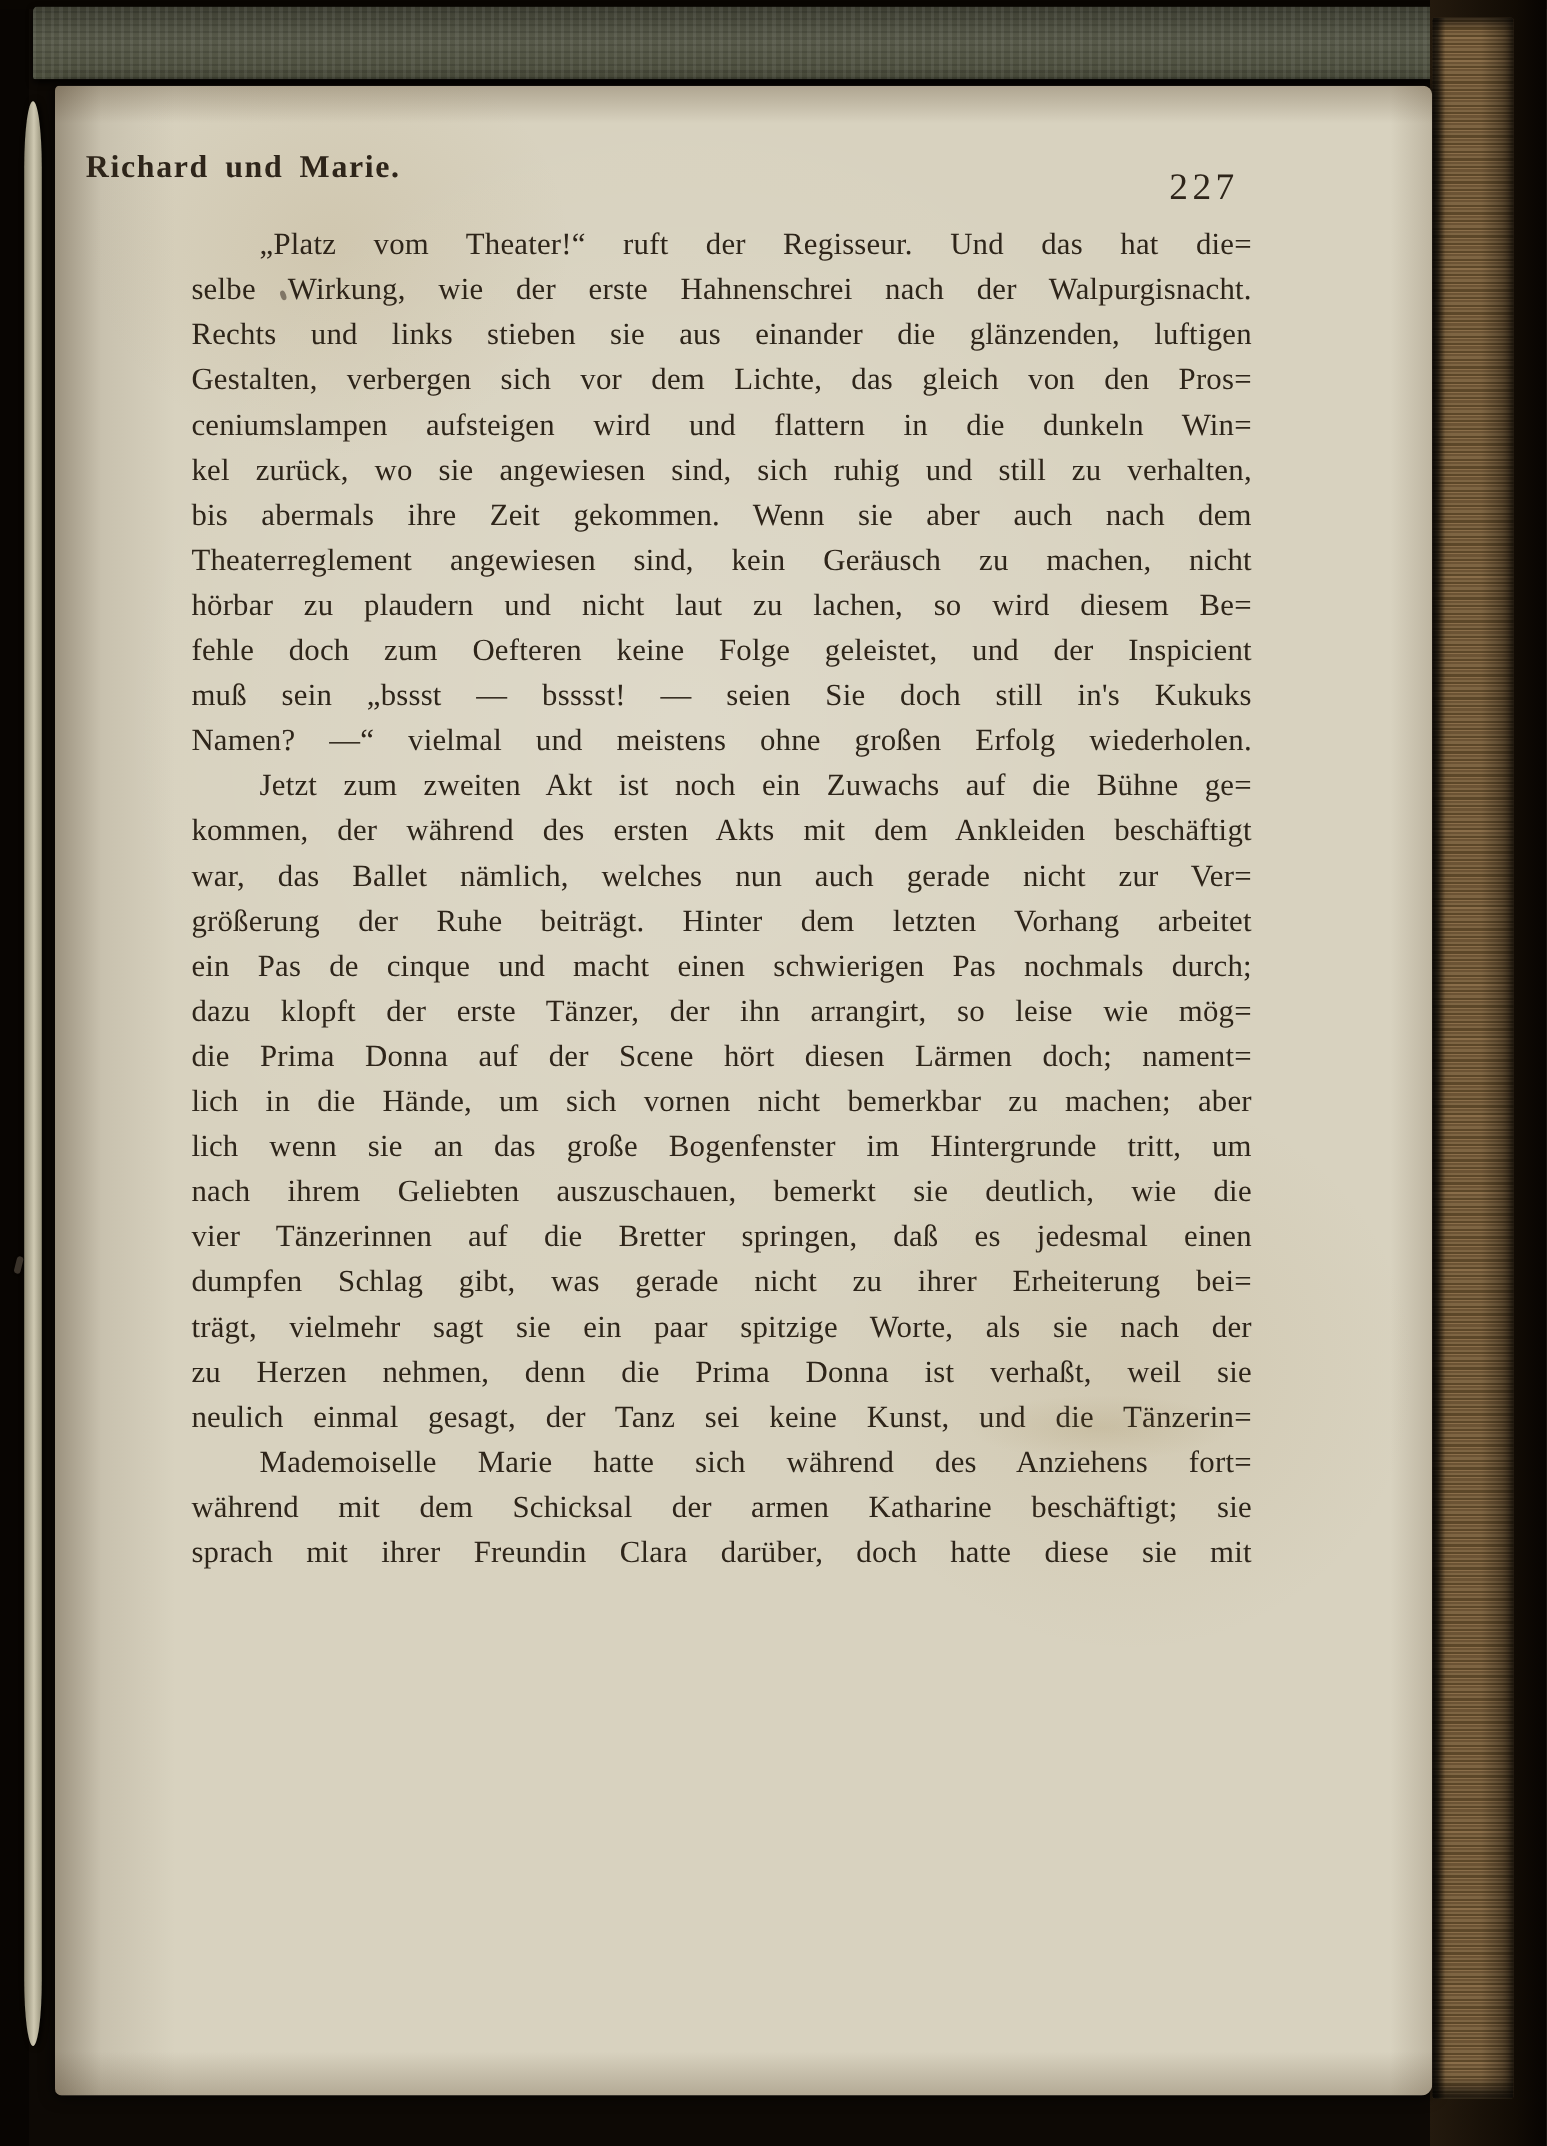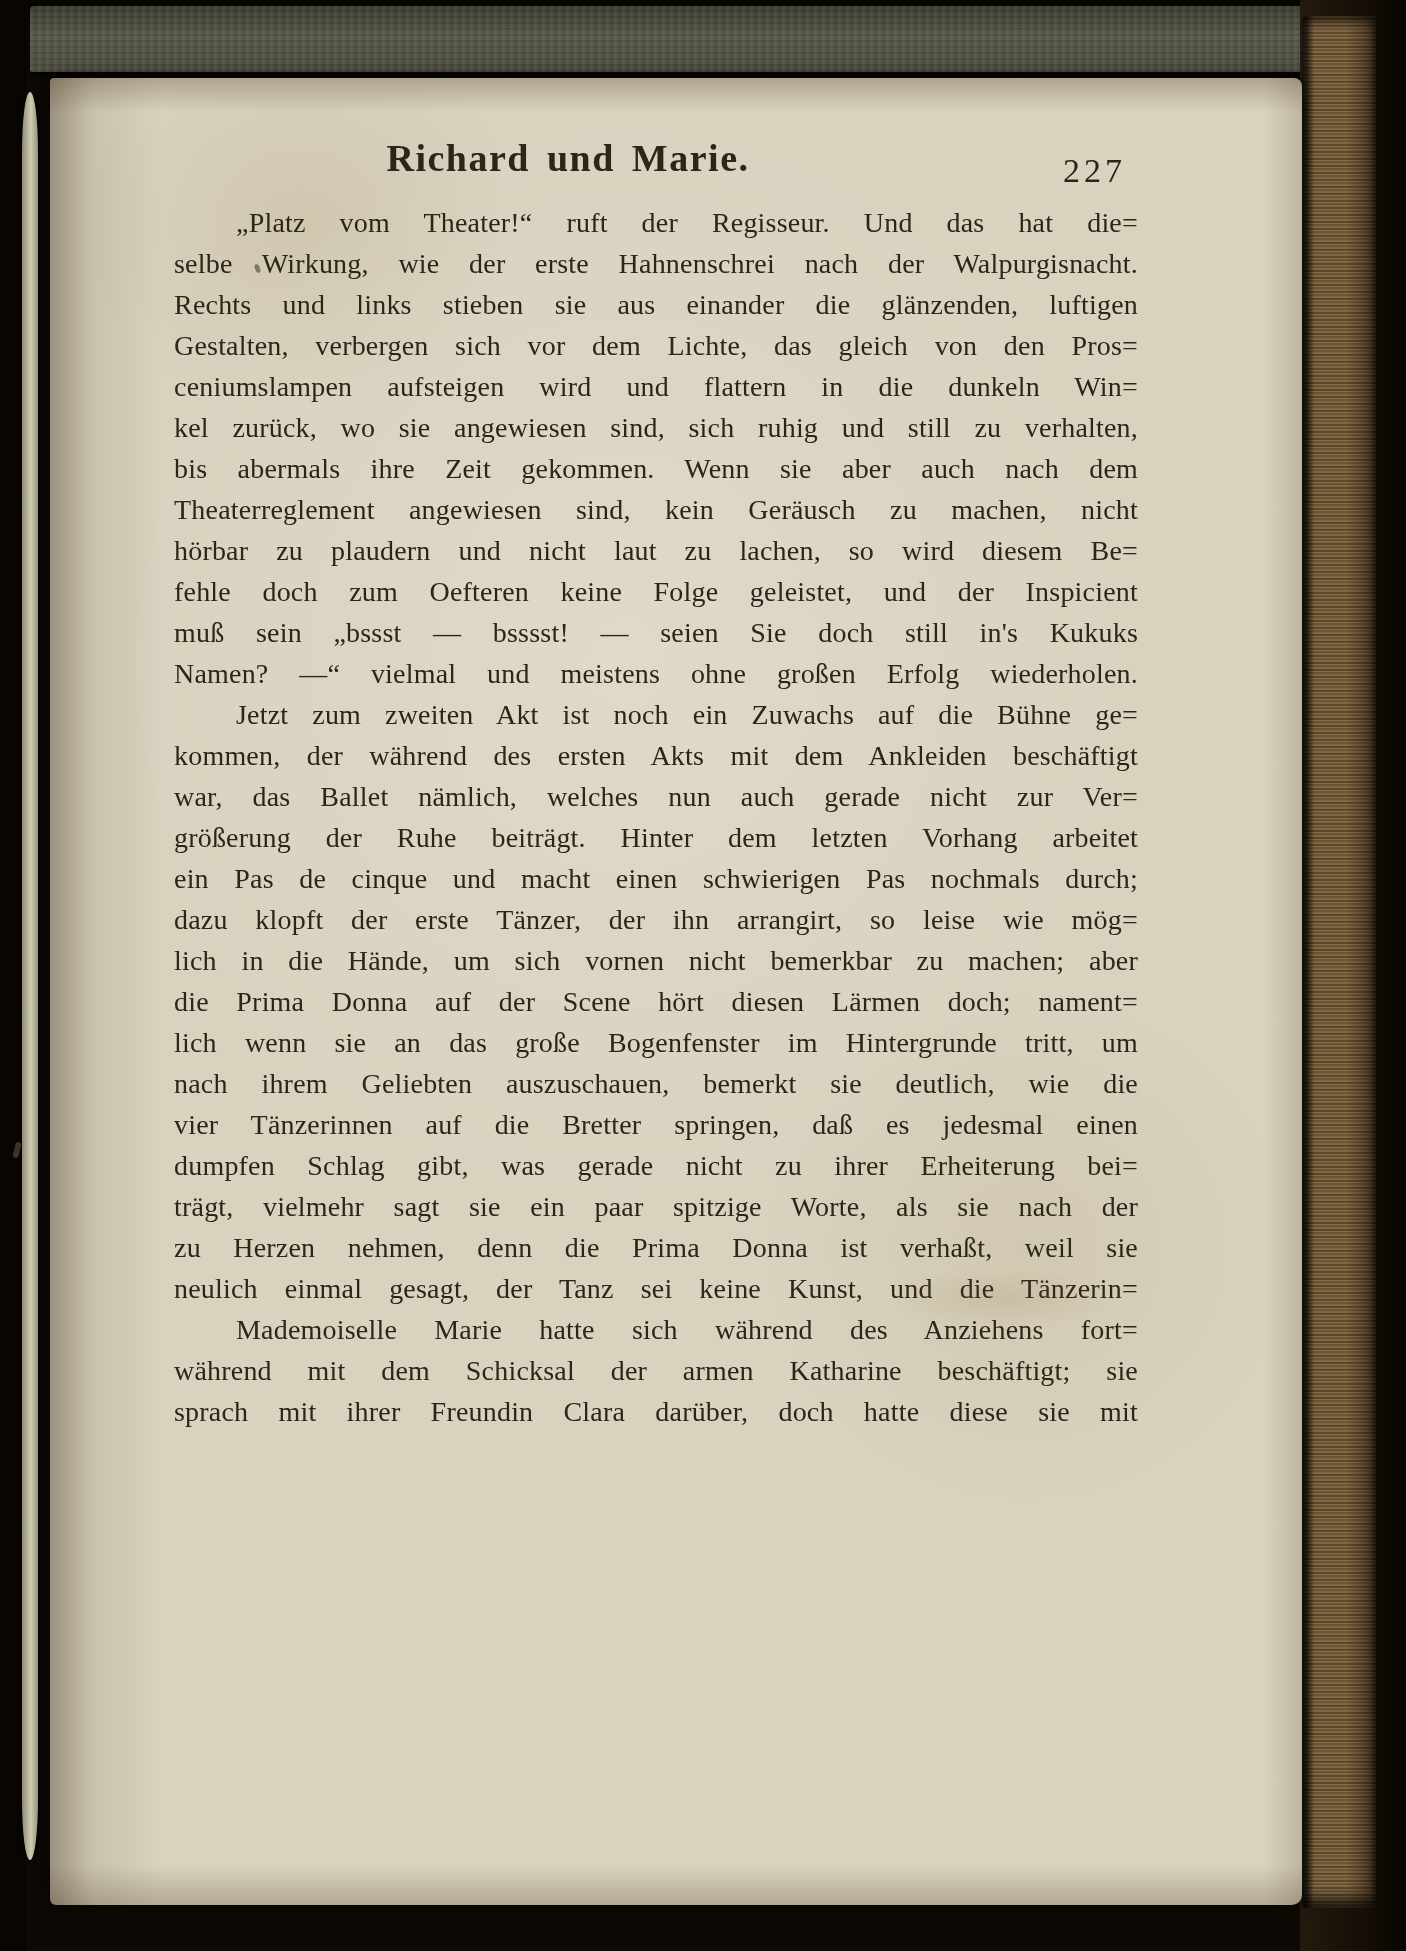--- a/index.html
+++ b/index.html
@@ -73,23 +73,23 @@
     box-shadow:0 0 14px rgba(0,0,0,.8);
     color:var(--ink);
   }
 
   .page-header{
     position:relative;
     margin:58px 0 0 108px;
     width:980px;height:46px;
   }
   .running-title{
-    display:block;text-align:center;
+    display:block;
     transform:translateX(-80px);
-    font-size:38px;letter-spacing:1.5px;word-spacing:6px;
+    font-size:29px;letter-spacing:1.5px;word-spacing:6px;
     font-weight:bold;
   }
   .page-number{
     position:absolute;right:12px;top:-6px;
     font-size:34px;letter-spacing:4px;margin-top:22px;
   }
 
   .text-block{
     margin:20px 0 0 108px;
     width:980px;
@@ -155,22 +155,22 @@
           <div class="line">muß sein „bssst — bsssst! — seien Sie doch still in's Kukuks</div>
           <div class="line">Namen? —“ vielmal und meistens ohne großen Erfolg wiederholen.</div>
         </div>
         <div class="para">
           <div class="line first">Jetzt zum zweiten Akt ist noch ein Zuwachs auf die Bühne ge=</div>
           <div class="line">kommen, der während des ersten Akts mit dem Ankleiden beschäftigt</div>
           <div class="line">war, das Ballet nämlich, welches nun auch gerade nicht zur Ver=</div>
           <div class="line">größerung der Ruhe beiträgt. Hinter dem letzten Vorhang arbeitet</div>
           <div class="line">ein Pas de cinque und macht einen schwierigen Pas nochmals durch;</div>
           <div class="line">dazu klopft der erste Tänzer, der ihn arrangirt, so leise wie mög=</div>
+          <div class="line">die Prima Donna auf der Scene hört diesen Lärmen doch; nament=</div>
           <div class="line">lich in die Hände, um sich vornen nicht bemerkbar zu machen; aber</div>
-          <div class="line">die Prima Donna auf der Scene hört diesen Lärmen doch; nament=</div>
           <div class="line">lich wenn sie an das große Bogenfenster im Hintergrunde tritt, um</div>
           <div class="line">nach ihrem Geliebten auszuschauen, bemerkt sie deutlich, wie die</div>
           <div class="line">vier Tänzerinnen auf die Bretter springen, daß es jedesmal einen</div>
           <div class="line">dumpfen Schlag gibt, was gerade nicht zu ihrer Erheiterung bei=</div>
           <div class="line">trägt, vielmehr sagt sie ein paar spitzige Worte, als sie nach der</div>
           <div class="line">zu Herzen nehmen, denn die Prima Donna ist verhaßt, weil sie</div>
           <div class="line">neulich einmal gesagt, der Tanz sei keine Kunst, und die Tänzerin=</div>
         </div>
         <div class="para">
           <div class="line first">Mademoiselle Marie hatte sich während des Anziehens fort=</div>

